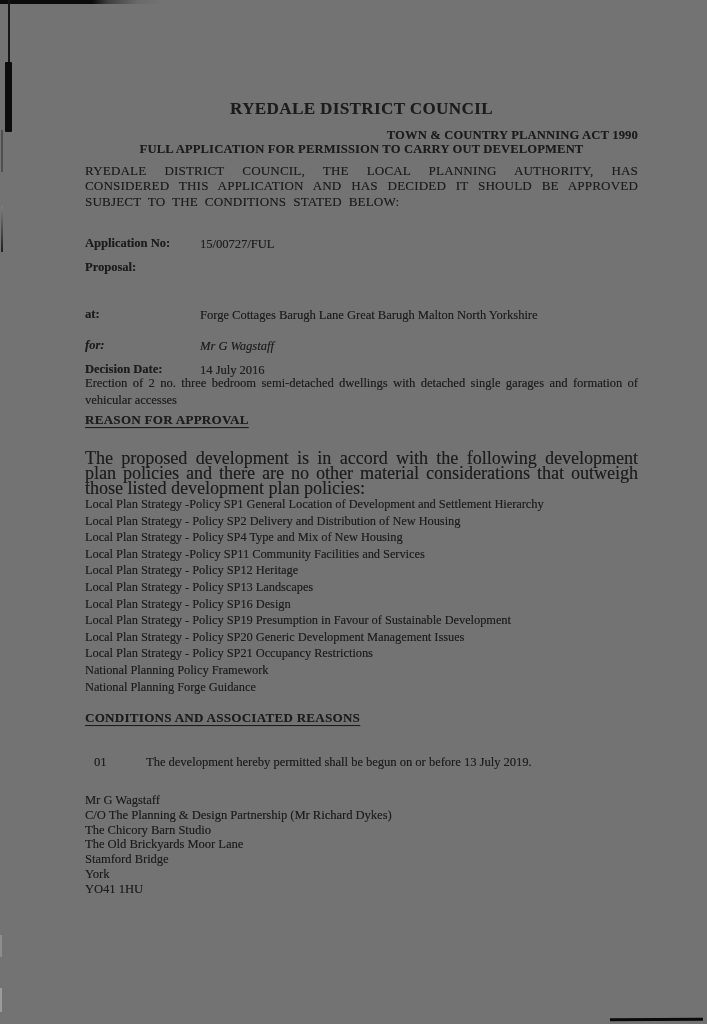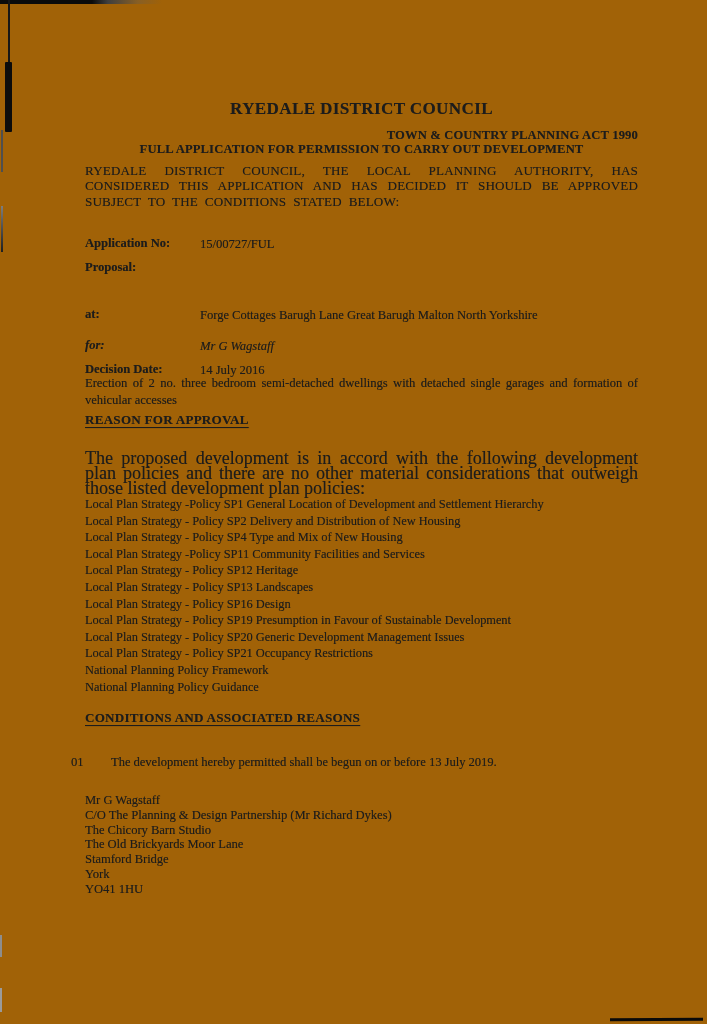--- a/index.html
+++ b/index.html
@@ -1,20 +1,20 @@
 <!DOCTYPE html>
 <html><head>
 <meta charset="utf-8">
 <style>
   html, body { margin: 0; padding: 0; background: #ffffff; }
   .page {
     position: relative;
     width: 707px;
     height: 1024px;
-    background: #a16207;
+    background: #737373;
     font-family: "Liberation Serif", serif;
     color: #1c1c1c;
     overflow: hidden;
     text-shadow: 0.2px 0.2px 0.5px rgba(25,25,25,0.45);
   }
 
   
   .artifact { position: absolute; }
   .a-top {
     top: 0; left: 0; width: 162px; height: 4px;
@@ -68,22 +68,22 @@
   .reason-para {
     position: absolute; left: 85px; top: 451px; width: 553px;
     font-size: 18px; line-height: 15.2px; text-align: justify;
   }
   .policy-list {
     position: absolute; left: 85px; top: 496px; width: 565px;
     font-size: 12.3px; line-height: 16.6px;
   }
   .conditions-heading { top: 710px; }
   .condition-row {
-    position: absolute; left: 71px; top: 755px; width: 553px;
-    display: flex; font-size: 12.5px;
+    position: absolute; left: 94px; top: 755px; width: 553px;
+    display: flex; font-size: 12.5px; gap: 12px;
   }
   .condition-row .num { flex: 0 0 40px; }
   .condition-row .txt { flex: 1; }
 
   
   .recipient {
     position: absolute; left: 85px; top: 793px;
     font-size: 12.5px; line-height: 14.8px;
   }
 </style>
@@ -135,21 +135,21 @@
     <div>Local Plan Strategy - Policy SP2 Delivery and Distribution of New Housing</div>
     <div>Local Plan Strategy - Policy SP4 Type and Mix of New Housing</div>
     <div>Local Plan Strategy -Policy SP11 Community Facilities and Services</div>
     <div>Local Plan Strategy - Policy SP12 Heritage</div>
     <div>Local Plan Strategy - Policy SP13 Landscapes</div>
     <div>Local Plan Strategy - Policy SP16 Design</div>
     <div>Local Plan Strategy - Policy SP19 Presumption in Favour of Sustainable Development</div>
     <div>Local Plan Strategy - Policy SP20 Generic Development Management Issues</div>
     <div>Local Plan Strategy - Policy SP21 Occupancy Restrictions</div>
     <div>National Planning Policy Framework</div>
-    <div>National Planning Policy Guidance</div>
+    <div>National Planning Forge Guidance</div>
   </div>
 
   <div class="section-heading conditions-heading">CONDITIONS AND ASSOCIATED REASONS</div>
   <div class="condition-row">
     <span class="num">01</span>
     <span class="txt">The development hereby permitted shall be begun on or before 13 July 2019.</span>
   </div>
 
   <div class="recipient">
     <div>Mr G Wagstaff</div>

